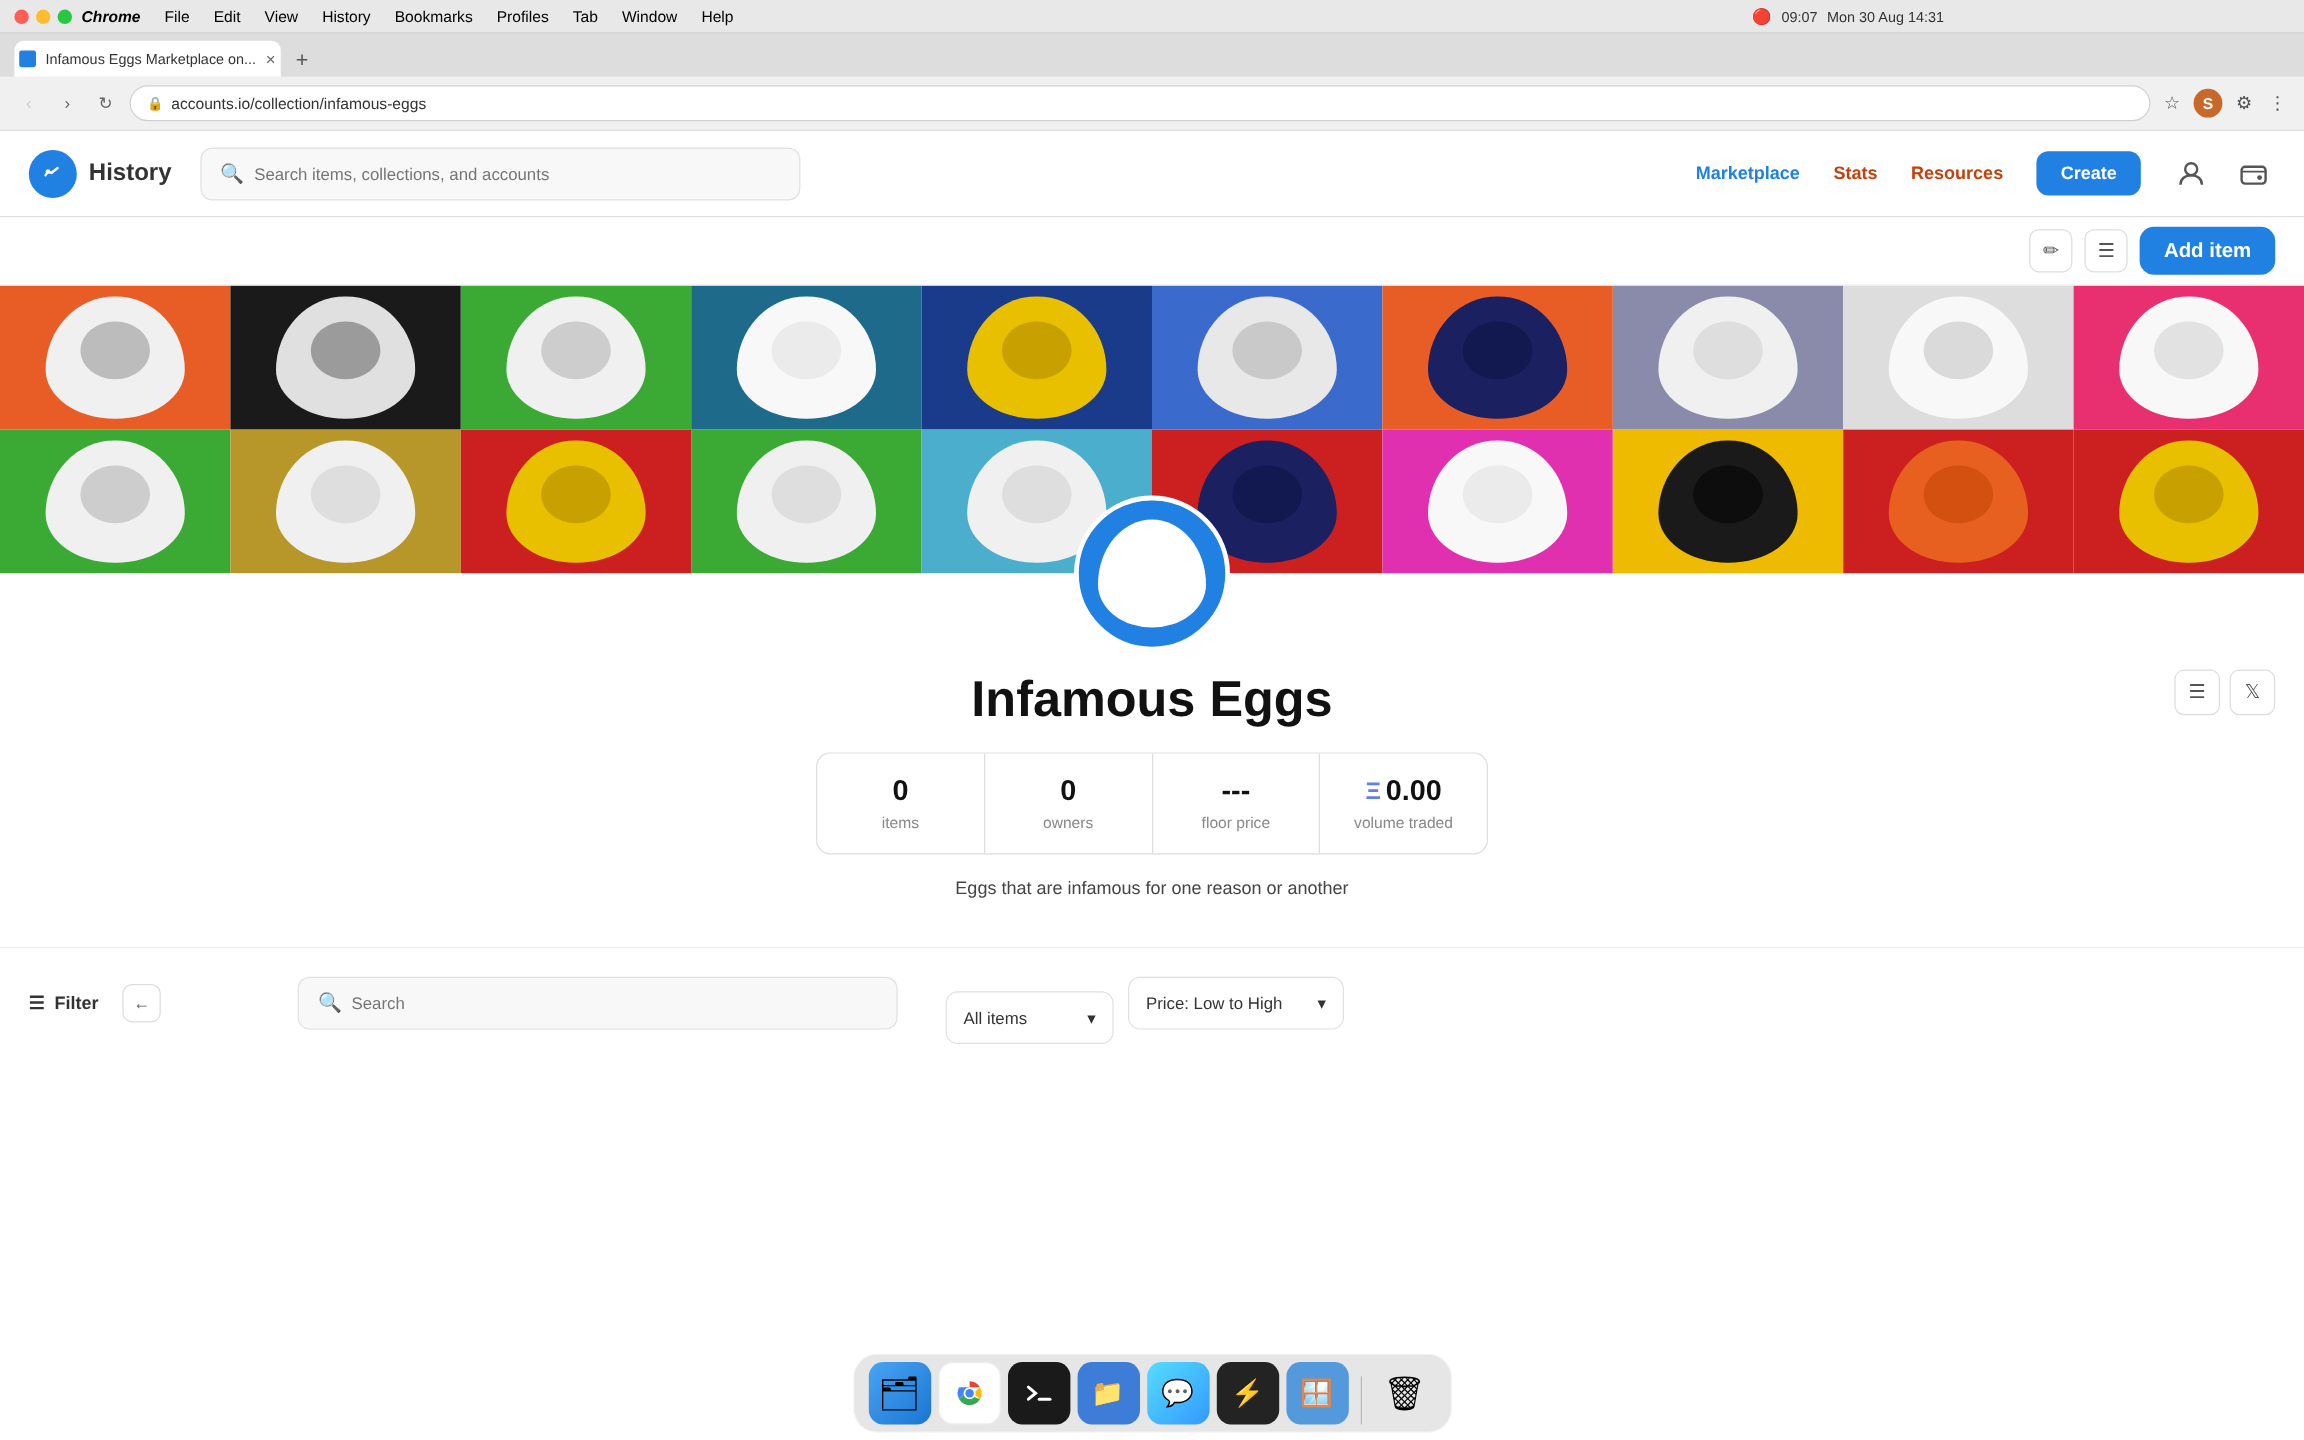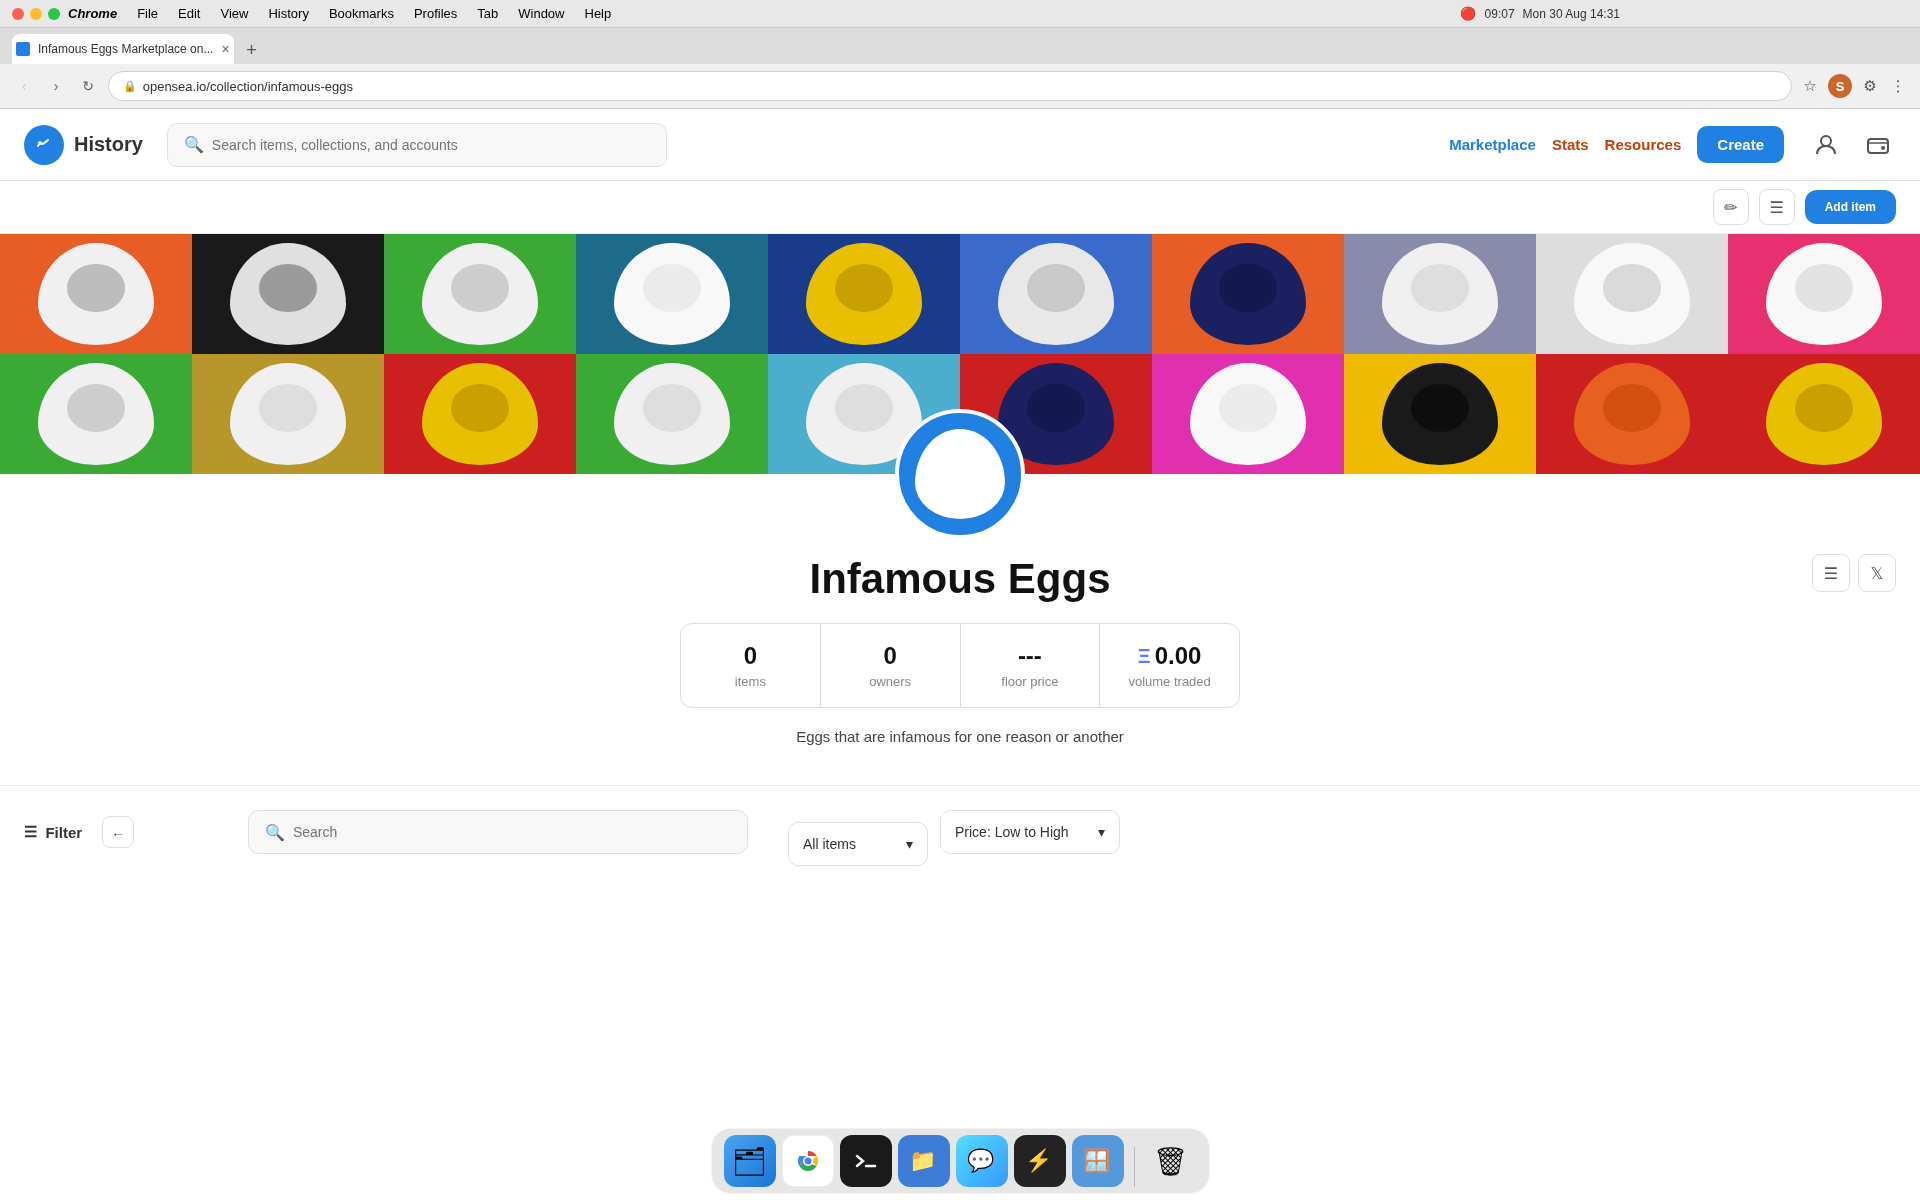--- a/index.html
+++ b/index.html
@@ -186,21 +186,21 @@
       display: flex;
       align-items: center;
       gap: 8px;
       height: 44px;
     }
     .search-icon { color: #888; font-size: 16px; }
     .search-input { border: none; background: transparent; outline: none; font-size: 14px; color: #555; flex: 1; width: 100%; }
     .nav-links {
       display: flex;
       align-items: center;
-      gap: 16px;
+      gap: 28px;
       margin-left: auto;
     }
     .nav-link {
       font-size: 15px;
       font-weight: 600;
       color: #c2410c;
       cursor: pointer;
     }
     .nav-link.active { color: #2081e2; }
     .nav-create {
@@ -249,21 +249,21 @@
       font-size: 16px;
       color: #555;
       cursor: pointer;
     }
     .add-item-btn {
       background: #2081e2;
       color: white;
       padding: 10px 20px;
       border-radius: 12px;
       font-weight: 700;
-      font-size: 12px;
+      font-size: 17px;
       cursor: pointer;
     }
 
     
     .banner {
       position: relative;
       overflow: hidden;
     }
     .egg-grid {
       display: grid;
@@ -510,21 +510,21 @@
       <span class="tab-close">×</span>
     </div>
     <div class="tab-new">+</div>
   </div>
   <div class="address-bar">
     <div class="nav-btn disabled">‹</div>
     <div class="nav-btn">›</div>
     <div class="nav-btn">↻</div>
     <div class="url-bar">
       <span class="url-lock">🔒</span>
-      <span class="url-text">opensea.io/collection/infamous-eggs</span>
+      <span class="url-text">accounts.io/collection/infamous-eggs</span>
     </div>
     <div class="address-bar-icons">
       <div class="addr-icon">☆</div>
       <div class="addr-icon" style="width:24px;height:24px;border-radius:50%;background:#c8682a;display:flex;align-items:center;justify-content:center;color:white;font-size:13px;font-weight:bold;">S</div>
       <div class="addr-icon">⚙</div>
       <div class="addr-icon">⋮</div>
     </div>
   </div>
 </div>
 

